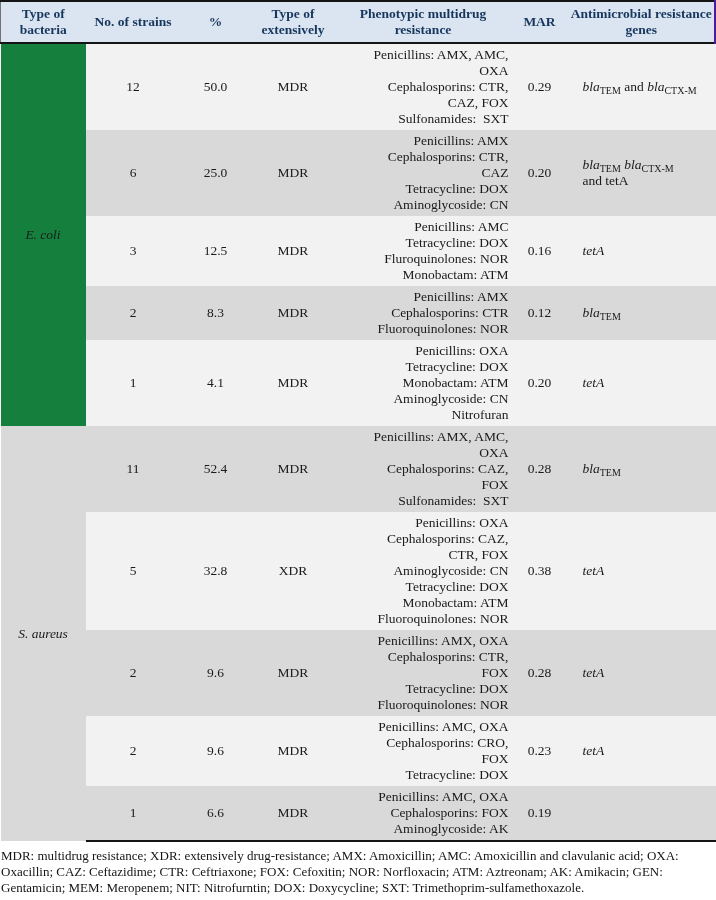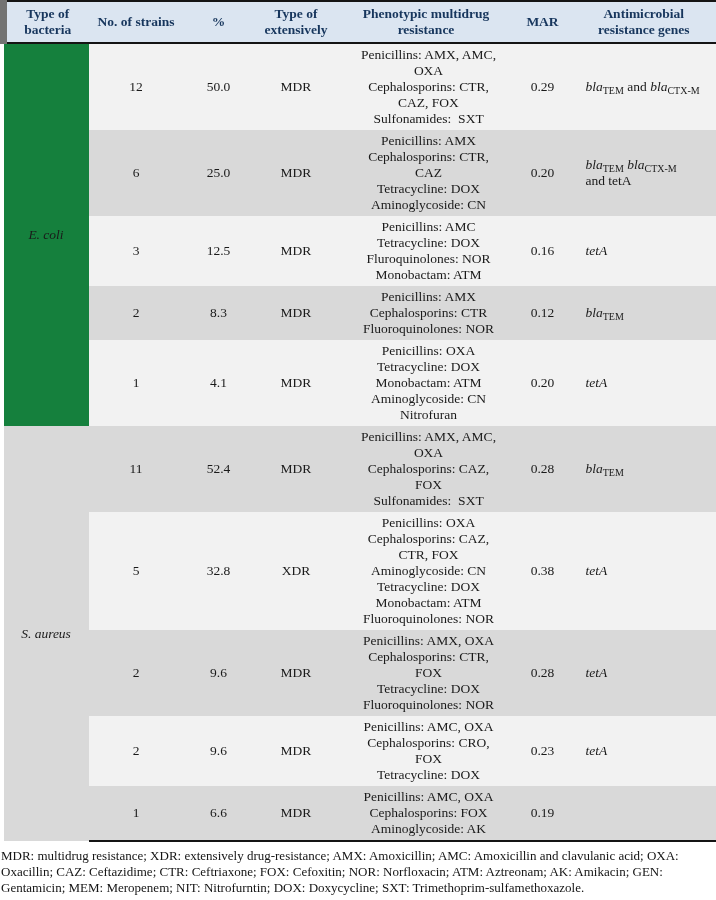--- a/index.html
+++ b/index.html
@@ -28,40 +28,40 @@
     color:#17365d;
     font-weight:bold;
     font-size:13.5px;
     line-height:16px;
     padding:4px 2px;
     border-top:2px solid #141414;
     border-bottom:2px solid #141414;
     vertical-align:middle;
     text-align:center;
   }
-  thead th:first-child { border-left:7px solid #737373; }
-  thead th:last-child  { border-right:7px solid #4c1d95; }
+  thead th:first-child { border-left:1px solid #737373; }
+  thead th:last-child  { border-right:5px solid #4c1d95; }
 
   tbody td {
     font-size:13.5px;
     line-height:16px;
     padding:3px 2px;
     vertical-align:middle;
     text-align:center;
   }
   tbody tr:last-child td { border-bottom:2px solid #141414; }
 
   .row-light td { background:#f2f2f2; }
   .row-dark  td { background:#d9d9d9; }
   td.bacteria-cell { font-style:italic; }
   td.bact-light { background:#15803d; }
   td.bact-dark  { background:#d9d9d9; }
 
   td.phenotype-cell {
-    text-align:center;
+    text-align:right;
     padding-left:7px;
     padding-right:2px;
   }
   td.phenotype-cell div { white-space:pre-wrap; }
 
   td.genes-cell {
     text-align:left;
     padding-left:14px;
     padding-right:4px;
   }

